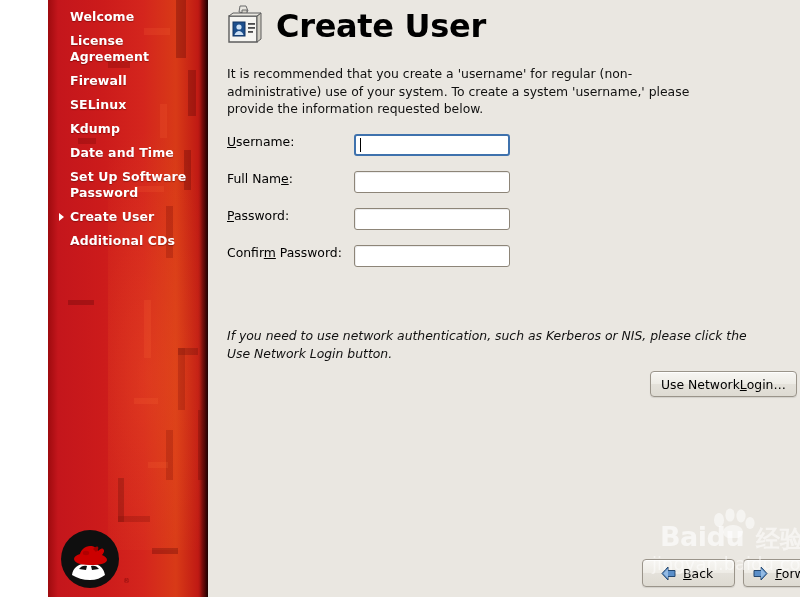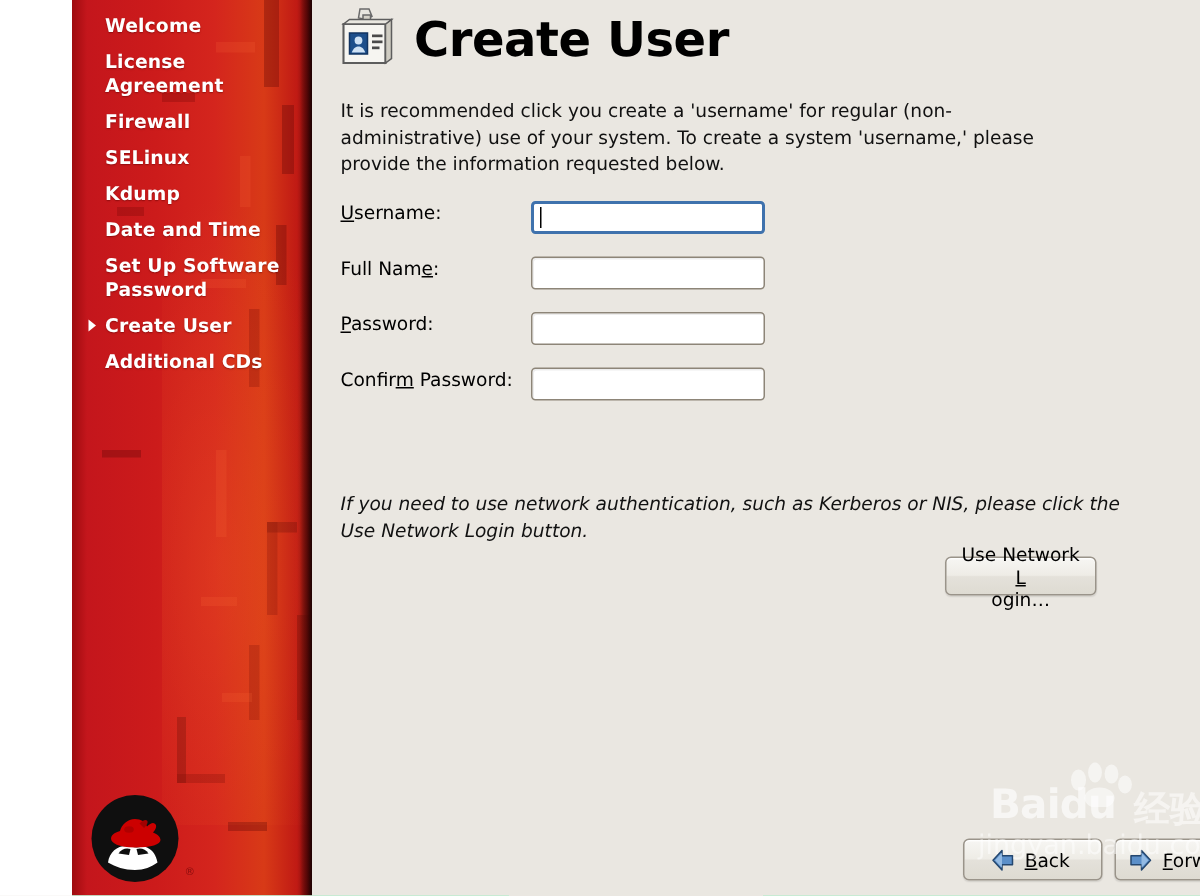--- a/index.html
+++ b/index.html
@@ -207,25 +207,24 @@
     border-radius: 4px;
     font-size: 12.4px;
     color: #000;
     cursor: pointer;
     box-shadow: inset 0 1px 0 rgba(255,255,255,0.85), 0 1px 1px rgba(0,0,0,0.10);
   }
   .btn u { text-decoration: underline; }
 
   #btn-network {
     position: absolute;
-    left: 422px;
+    left: 442px;
     top: 371px;
     height: 26px;
     padding: 0 10px;
-    flex-direction: column;
   }
 
   #nav-buttons {
     position: absolute;
     right: 10px;
     bottom: 10px;
     display: flex;
     gap: 8px;
   }
   #nav-buttons .btn {
@@ -386,21 +385,21 @@
         <circle cx="15" cy="23" r="2.6" fill="#cfe2f5"></circle>
         <path d="M10.5 31 c1 -3 3 -4 4.5 -4 c1.5 0 3.5 1 4.5 4 z" fill="#cfe2f5"></path>
 
         <rect x="24" y="19" width="7" height="1.8" fill="#4a4a4a"></rect>
         <rect x="24" y="23" width="7" height="1.8" fill="#4a4a4a"></rect>
         <rect x="24" y="27" width="5" height="1.8" fill="#4a4a4a"></rect>
       </svg>
       <div id="page-title">Create User</div>
     </div>
 
-    <div class="body-text" id="desc-text">It is recommended click you create a 'username' for regular (non-administrative) use of your system. To create a system 'username,' please provide the information requested below.</div>
+    <div class="body-text" id="desc-text">It is recommended that you create a 'username' for regular (non-administrative) use of your system. To create a system 'username,' please provide the information requested below.</div>
 
     <div id="form">
 
       <div class="field-row">
         <div class="field-label"><span></span><u>U</u><span>sername:</span></div>
         <div class="caret-wrap">
           <input class="field-input focused" type="text" placeholder="" style="">
           <span class="caret"></span>
         </div>
       </div>

